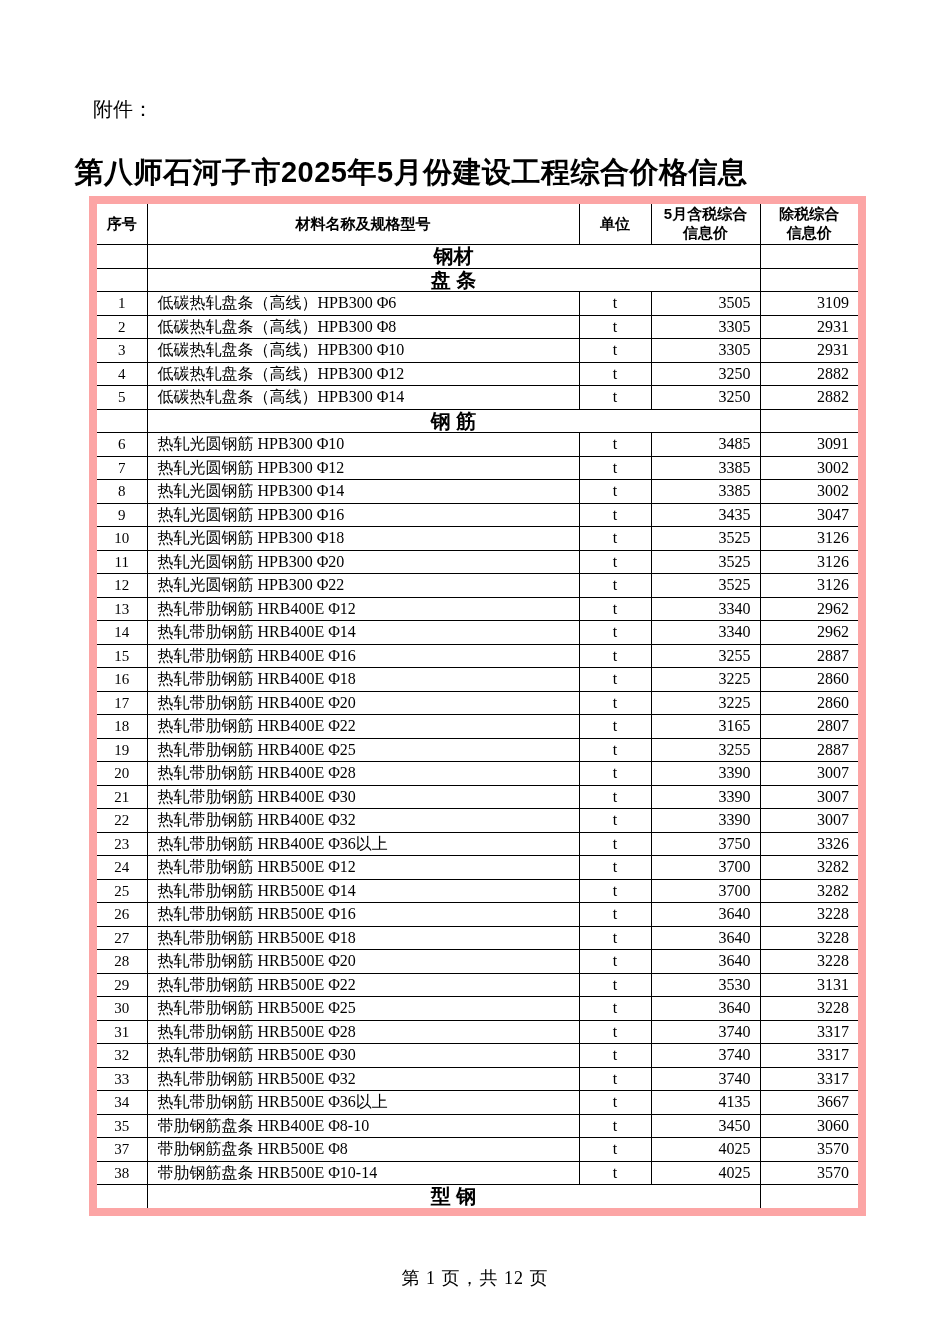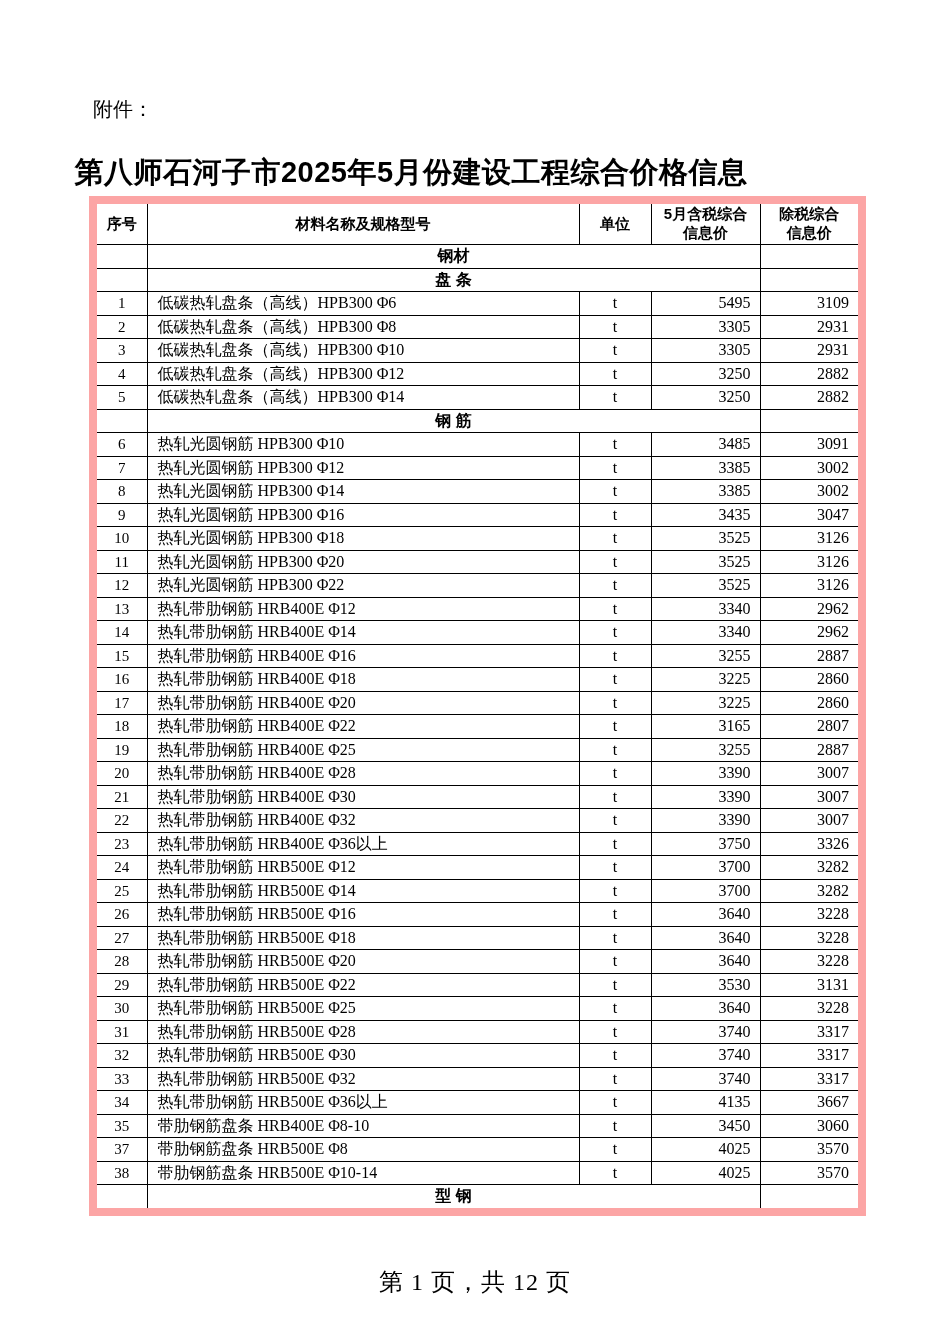--- a/index.html
+++ b/index.html
@@ -76,29 +76,29 @@
     text-align: center;
   }
   .price-table td.cell-price {
     text-align: right;
     padding-right: 9px;
   }
   .price-table tr.section-row td.section-label {
     text-align: center;
     font-family: "Liberation Sans", "DejaVu Sans", sans-serif;
     font-weight: bold;
-    font-size: 16px;
+    font-size: 20px;
   }
   .page-footer {
     position: absolute;
     left: 0;
     width: 950px;
     top: 1266px;
     text-align: center;
-    font-size: 24px;
+    font-size: 18px;
     letter-spacing: 1px;
   }
 </style>
 </head>
 <body>
 
 <div class="attachment-label">附件：</div>
 
 <div class="doc-title">第八师石河子市2025年5月份建设工程综合价格信息</div>
 
@@ -129,21 +129,21 @@
       </tr>
       <tr class="section-row">
         <td class="cell-no"></td>
         <td class="section-label" colspan="3">盘 条</td>
         <td class="cell-price"></td>
       </tr>
       <tr class="item-row">
         <td class="cell-no">1</td>
         <td class="cell-name">低碳热轧盘条（高线）HPB300 Φ6</td>
         <td class="cell-unit">t</td>
-        <td class="cell-price">5495</td>
+        <td class="cell-price">3505</td>
         <td class="cell-price">3109</td>
       </tr>
       <tr class="item-row">
         <td class="cell-no">2</td>
         <td class="cell-name">低碳热轧盘条（高线）HPB300 Φ8</td>
         <td class="cell-unit">t</td>
         <td class="cell-price">3305</td>
         <td class="cell-price">2931</td>
       </tr>
       <tr class="item-row">

